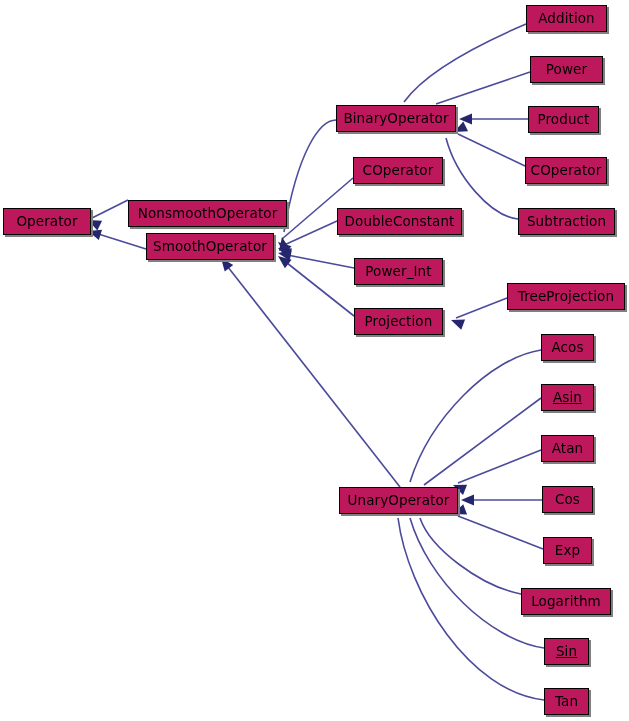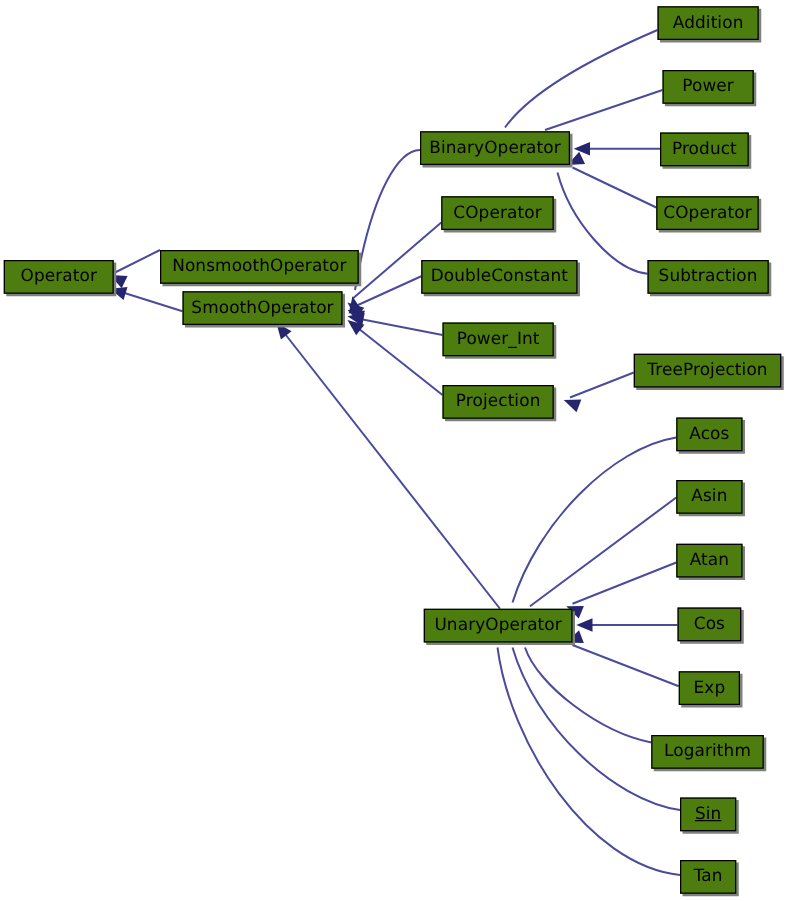--- a/index.html
+++ b/index.html
@@ -18,21 +18,21 @@
   #edge-layer {
     position: absolute;
     left: 0;
     top: 0;
     width: 629px;
     height: 721px;
   }
   .uml-node {
     position: absolute;
     box-sizing: border-box;
-    background: #4d7c0f;
+    background: #be185d;
     border: 1px solid #000000;
     box-shadow: 2px 2px 0 0 #808080;
     display: flex;
     align-items: center;
     justify-content: center;
     color: #000000;
     font-size: 13.5px;
     line-height: 1;
     white-space: nowrap;
     letter-spacing: 0.1px;
@@ -138,21 +138,21 @@
       </div>
       <div class="uml-node" style="left: 507px; top: 283px; width: 118px; height: 27px;">
         <span class="uml-node-label">TreeProjection</span>
       </div>
       <div class="uml-node" style="left: 339px; top: 487px; width: 119px; height: 27px;">
         <span class="uml-node-label">UnaryOperator</span>
       </div>
       <div class="uml-node" style="left: 541px; top: 334px; width: 53px; height: 27px;">
         <span class="uml-node-label">Acos</span>
       </div>
-      <div class="uml-node" style="left: 541px; top: 384px; width: 53px; height: 27px;">
+      <div class="uml-node" style="left: 541px; top: 384px; width: 53px; height: 27px; text-decoration: underline;">
         <span class="uml-node-label">Asin</span>
       </div>
       <div class="uml-node" style="left: 541px; top: 435px; width: 53px; height: 27px;">
         <span class="uml-node-label">Atan</span>
       </div>
       <div class="uml-node" style="left: 542px; top: 486px; width: 51px; height: 27px;">
         <span class="uml-node-label">Cos</span>
       </div>
       <div class="uml-node" style="left: 543px; top: 537px; width: 49px; height: 27px;">
         <span class="uml-node-label">Exp</span>

